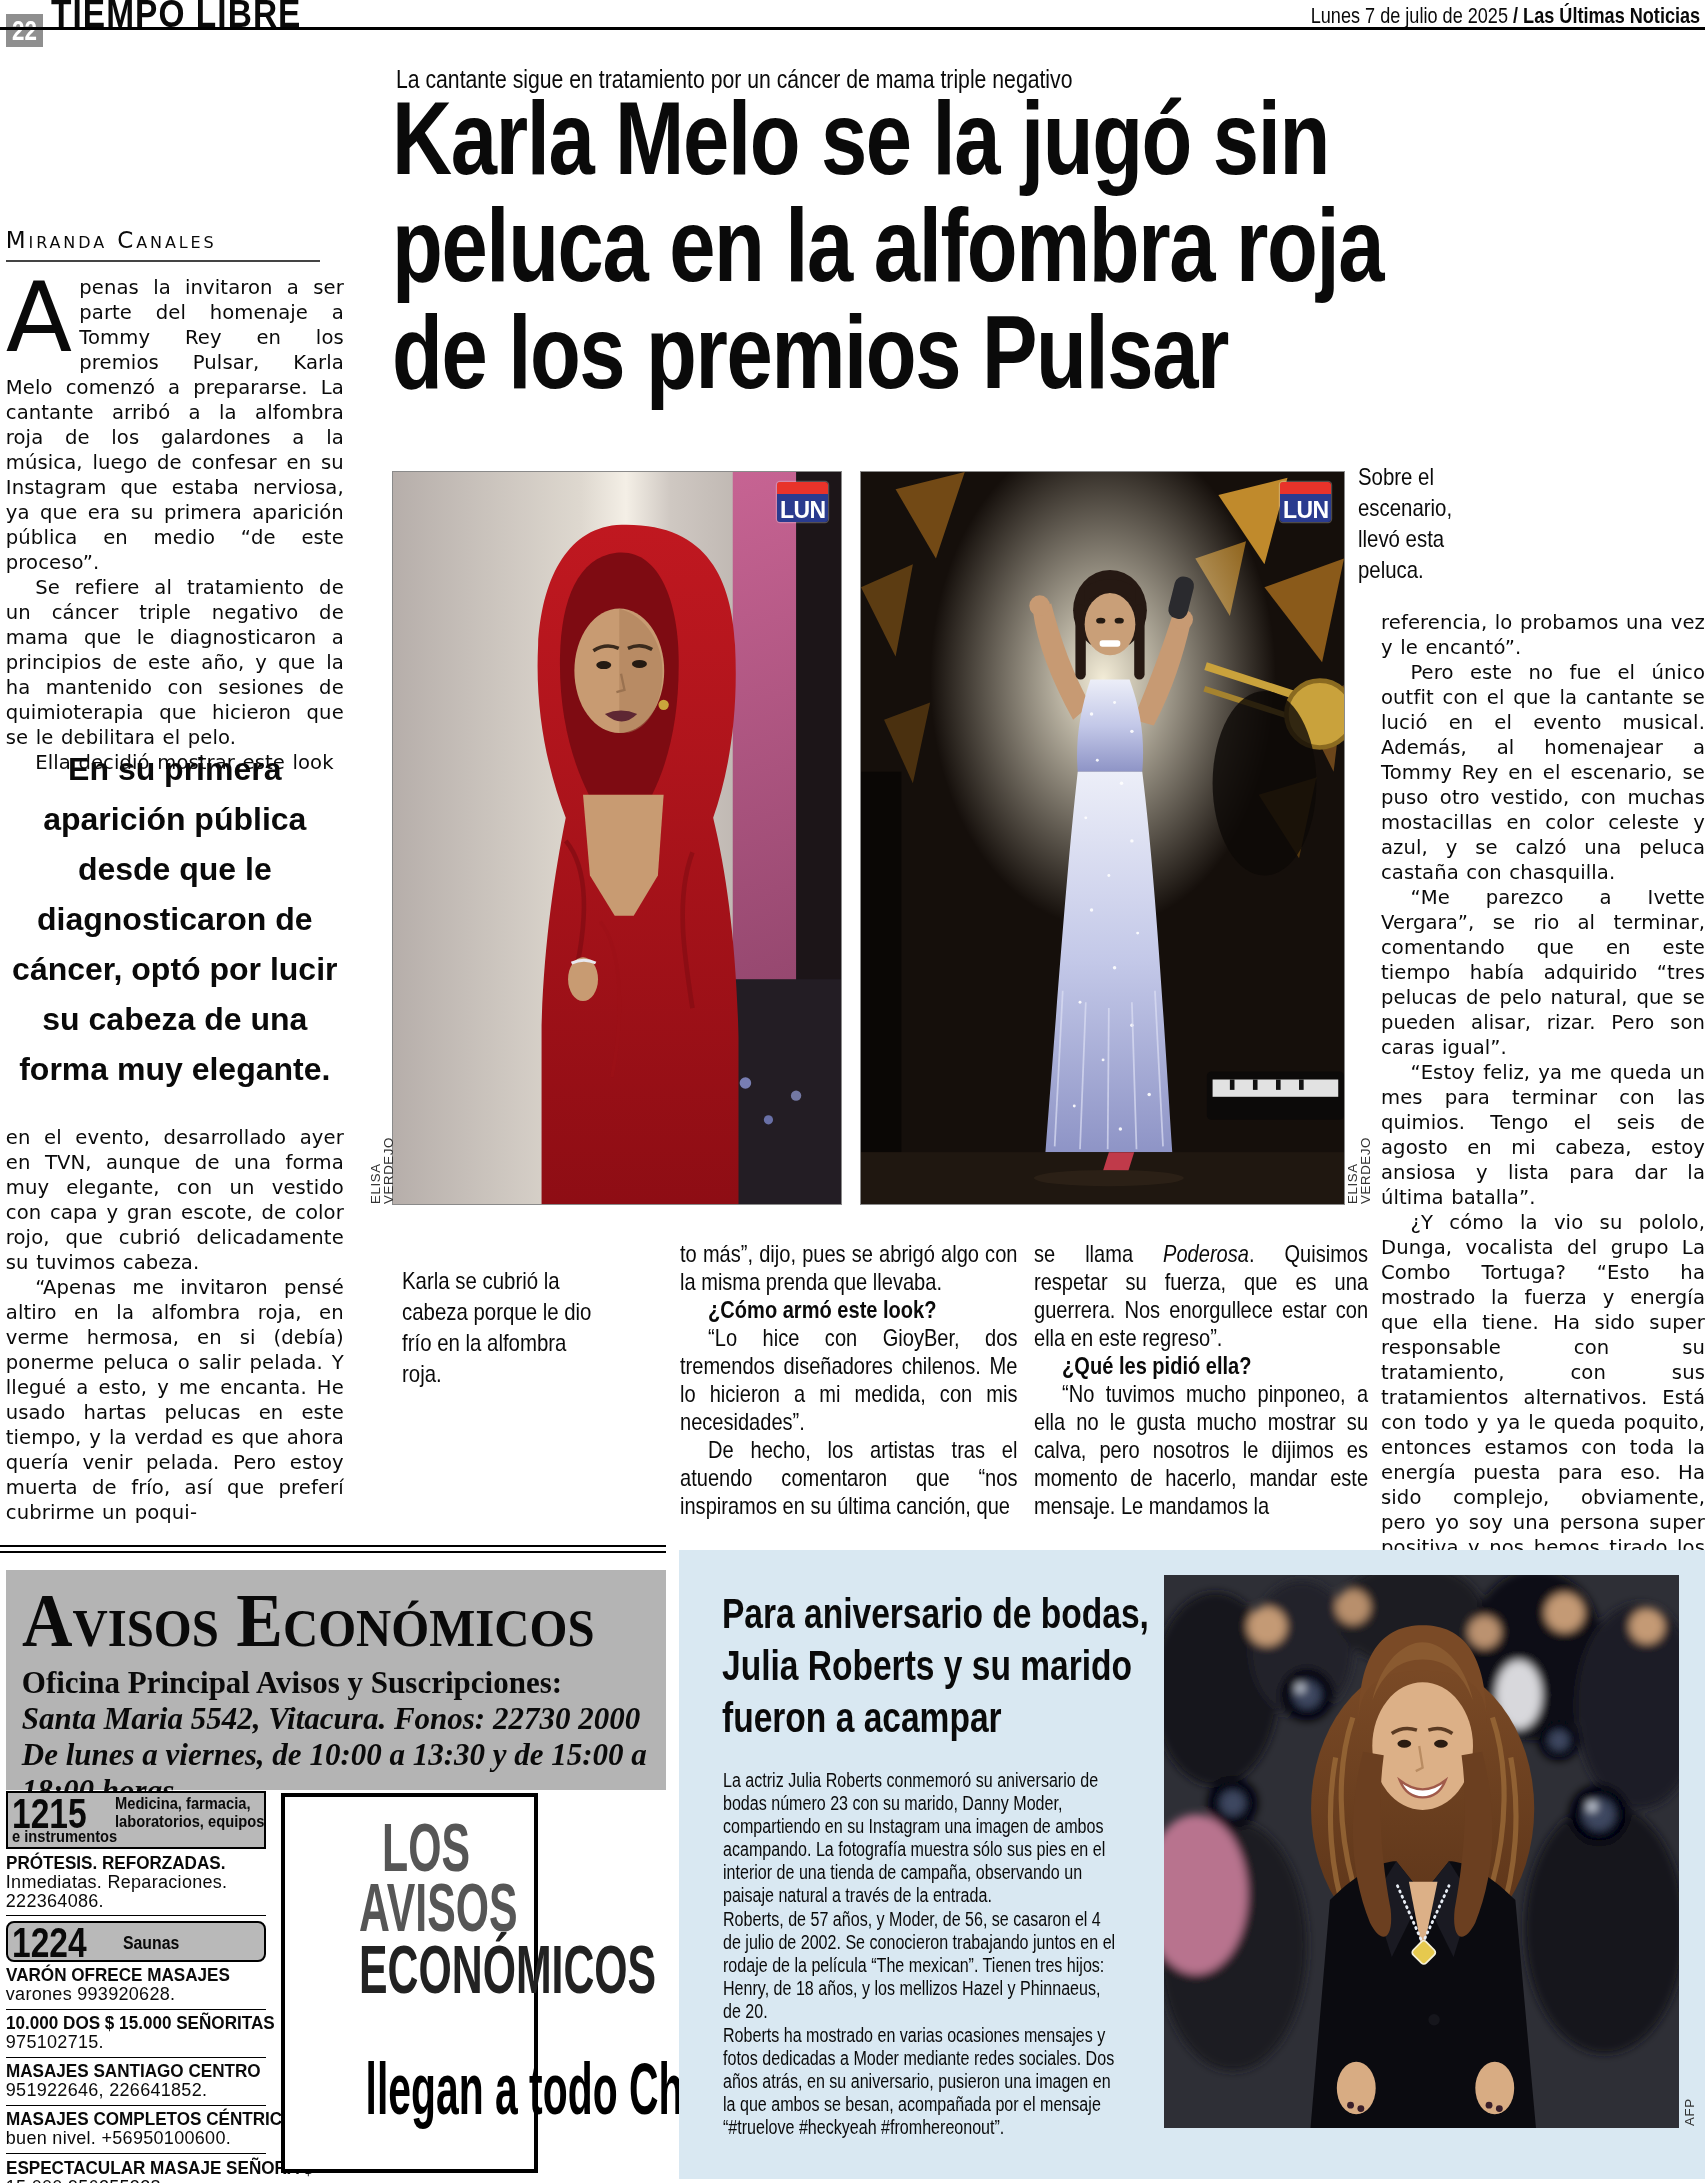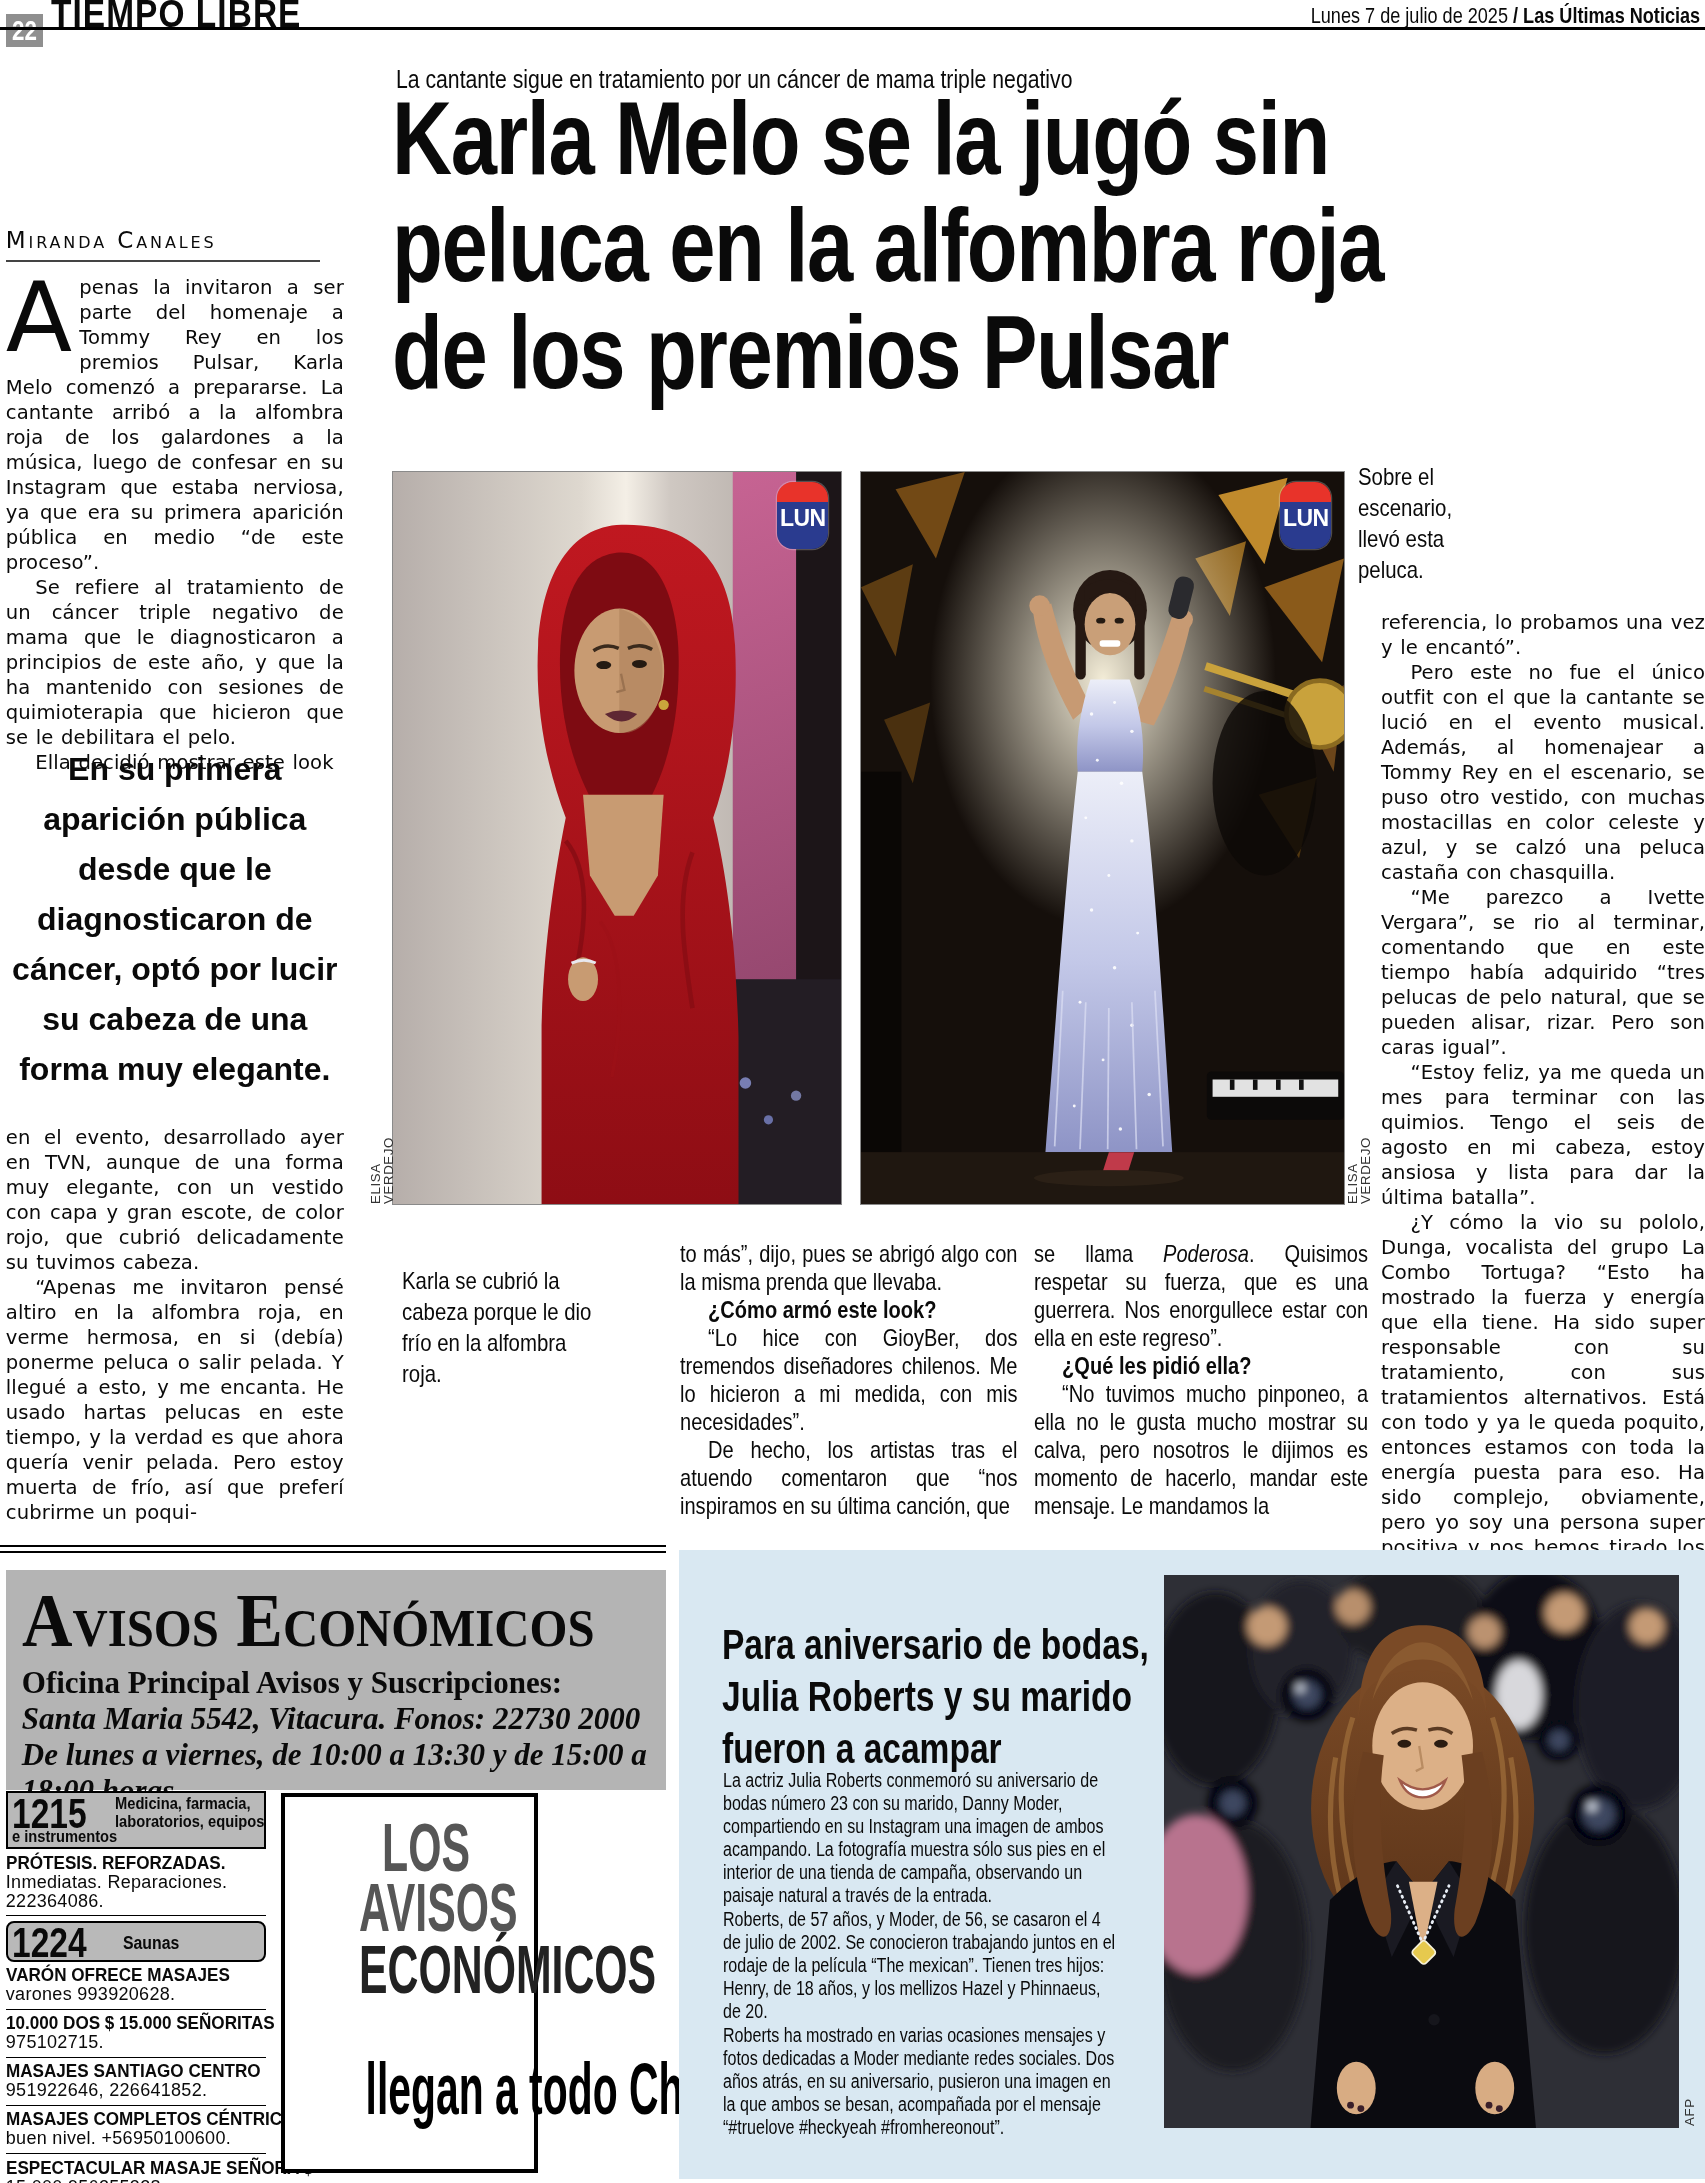--- a/index.html
+++ b/index.html
@@ -54,21 +54,21 @@
   .photo1{left:392px;top:471px;width:448px;height:732px;}
   .photo2{left:860px;top:471px;width:483px;height:732px;}
   .photo-frame svg{display:block;width:100%;height:100%;}
 
   .vcredit{font:400 13.3px/13.3px "Liberation Sans",sans-serif;color:#333;letter-spacing:0.6px;
            writing-mode:vertical-rl;transform:rotate(180deg);}
   .credit1{left:369px;top:1112px;height:92px;}
   .credit2{left:1346px;top:1112px;height:92px;}
   .credit3{left:1683px;top:2040px;height:86px;}
 
-  .lun-badge{position:absolute;top:10.4px;right:12.7px;width:51px;height:67px;border-radius:16px;
+  .lun-badge{position:absolute;top:10.4px;right:12.7px;width:51px;height:40px;border-radius:3px;
              overflow:hidden;box-shadow:0 0 0 1.2px rgba(255,255,255,.25);}
   .lun-top{height:30%;background:#e8332a;}
   .lun-bottom{height:70%;background:#2a3b8f;color:#fff;text-align:center;
               font:700 23px/33px "Liberation Sans",sans-serif;letter-spacing:-0.6px;}
 
   
   .divider{left:0;top:1545px;width:666px;height:3.5px;border-top:2.3px solid #000;border-bottom:2.3px solid #000;}
   .avisos-box{left:5.8px;top:1570px;width:660px;height:220px;background:#b4b4b4;box-sizing:border-box;
               padding:10.4px 0 0 16px;}
   .avisos-title{font:700 76px/81px "Liberation Serif",serif;font-variant:small-caps;
@@ -99,21 +99,21 @@
             box-sizing:border-box;text-align:center;padding-left:33px;}
   .house-l1{margin-top:21px;font:700 69px/60px "Liberation Sans",sans-serif;color:#565656;
             transform:scaleX(.62);transform-origin:50% 0;}
   .house-l2{font:700 69px/63px "Liberation Sans",sans-serif;color:#222;
             transform:scaleX(.62);transform-origin:50% 0;}
   .house-l3{margin-top:55px;font:700 73px/65px "Liberation Sans",sans-serif;color:#000;
             transform:scaleX(.56);transform-origin:50% 0;white-space:nowrap;}
 
   
   .julia-box{left:679px;top:1550px;width:1027px;height:629px;background:#d9e8f2;}
-  .julia-headline{position:absolute;left:43px;top:37px;font:700 43px/52px "Liberation Sans",sans-serif;margin-top:31px;}
+  .julia-headline{position:absolute;left:43px;top:37px;font:700 43px/52px "Liberation Sans",sans-serif;}
   .julia-headline div{transform:scaleX(.78);transform-origin:0 0;white-space:nowrap;}
   .julia-body{position:absolute;left:44px;top:219px;width:482px;
               font:400 19.6px/23px "Liberation Sans",sans-serif;transform:scaleX(.82);transform-origin:0 0;}
   .julia-body p{margin:0 0 1.2px 0;}
   .julia-photo{position:absolute;left:485px;top:25px;width:515px;height:553px;overflow:hidden;background:#222;}
   .julia-photo svg{display:block;width:100%;height:100%;}
 </style>
 </head>
 <body>
 

